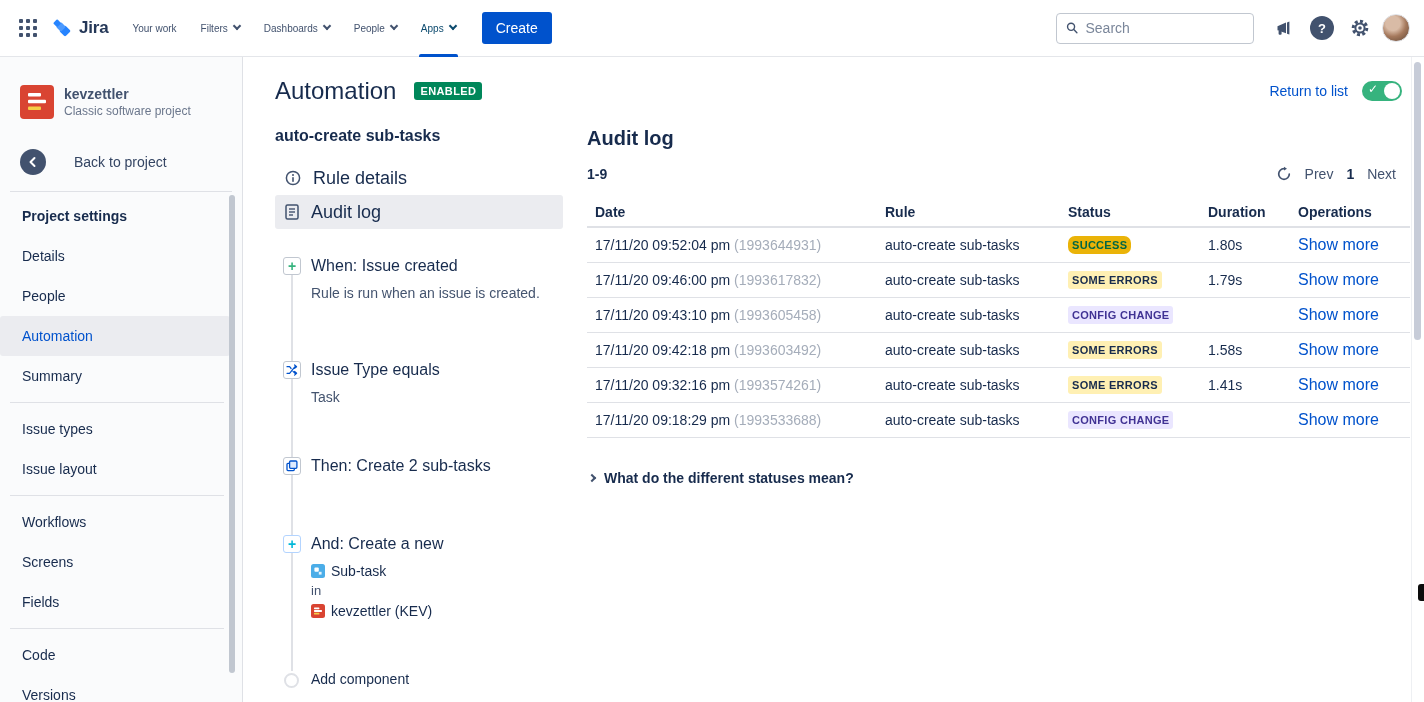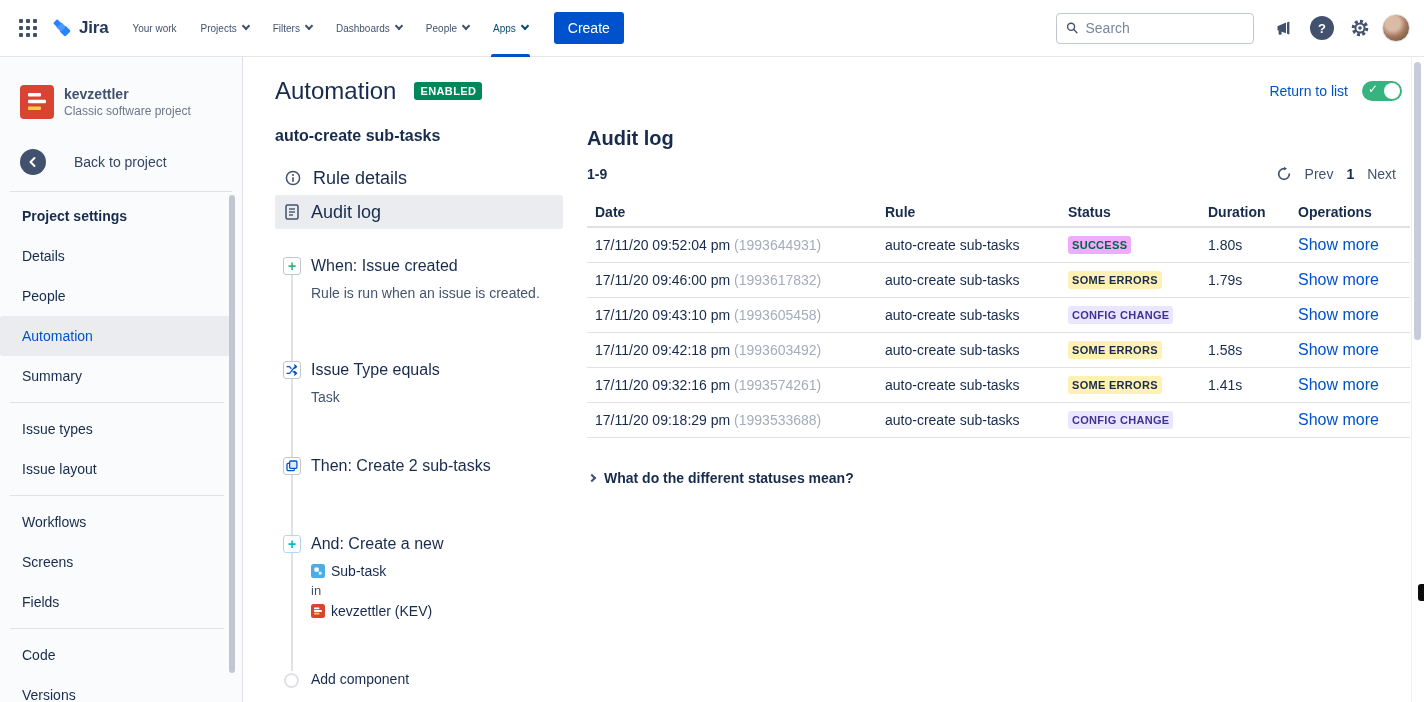--- a/index.html
+++ b/index.html
@@ -89,21 +89,21 @@
   .pager .page-current { color:#172B4D; font-weight:700; }
   .pager span { cursor:pointer; }
   .table { margin-top:16px; }
   .thead, .tr { display:grid; grid-template-columns:290px 183px 140px 90px 1fr; align-items:center; }
   .thead { height:30px; border-bottom:2px solid #DFE1E6; }
   .th { font-size:14px; font-weight:700; color:#172B4D; padding-left:8px; }
   .tr { height:35px; border-bottom:1px solid #DFE1E6; }
   .td { font-size:14px; color:#172B4D; padding-left:8px; white-space:nowrap; overflow:hidden; }
   .td .row-id { color:#A5ADBA; }
   .lz { display:inline-block; font-size:11px; font-weight:700; letter-spacing:.3px; padding:2px 4px; border-radius:3px; line-height:14px; }
-  .lz-success { background:#f0abfc; color:#006644; }
+  .lz-success { background:#eab308; color:#006644;border-radius:7px; }
   .lz-warning { background:#FFF0B3; color:#172B4D; }
   .lz-change  { background:#EAE6FF; color:#403294; }
   .showmore { color:#0052CC; cursor:pointer; text-decoration:none; font-size:16px; }
   .statuses-q { display:flex; align-items:center; gap:9px; margin-top:32px; cursor:pointer; }
   .statuses-q .rchev { width:6px; height:6px; border-right:2px solid #42526E; border-top:2px solid #42526E; transform:rotate(45deg); margin-left:2px; }
   .statuses-q b { font-size:14px; color:#172B4D; }
 
   
   .main-scroll-track { position:absolute; right:0; top:57px; bottom:0; width:13px; border-left:1px solid #EEF0F3; background:#fff; }
   .main-scroll-thumb { position:absolute; right:3px; top:5px; width:7px; height:278px; border-radius:4px; background:#C7CCD8; }
@@ -132,24 +132,20 @@
       <svg width="21" height="21" viewBox="0 0 24 24">
         <rect x="10.2" y="10.2" width="9.4" height="9.4" rx="1.6" transform="rotate(45 14.9 14.9)" fill="#2684FF"></rect>
         <rect x="6.2" y="6.2" width="8" height="8" rx="1.4" transform="rotate(45 10.2 10.2)" fill="#4C9AFF"></rect>
         <rect x="2.6" y="2.6" width="6.6" height="6.6" rx="1.2" transform="rotate(45 5.9 5.9)" fill="#2684FF"></rect>
       </svg>
       <span class="logo-text">Jira</span>
     </div>
     <nav class="mainnav">
       <div class="nav-item">
           <span>Your work</span>
-        </div>
-      <div class="nav-item">
-          <span>Projects</span>
-          <span class="chev"></span>
         </div>
       <div class="nav-item">
           <span>Filters</span>
           <span class="chev"></span>
         </div>
       <div class="nav-item">
           <span>Dashboards</span>
           <span class="chev"></span>
         </div>
       <div class="nav-item">

